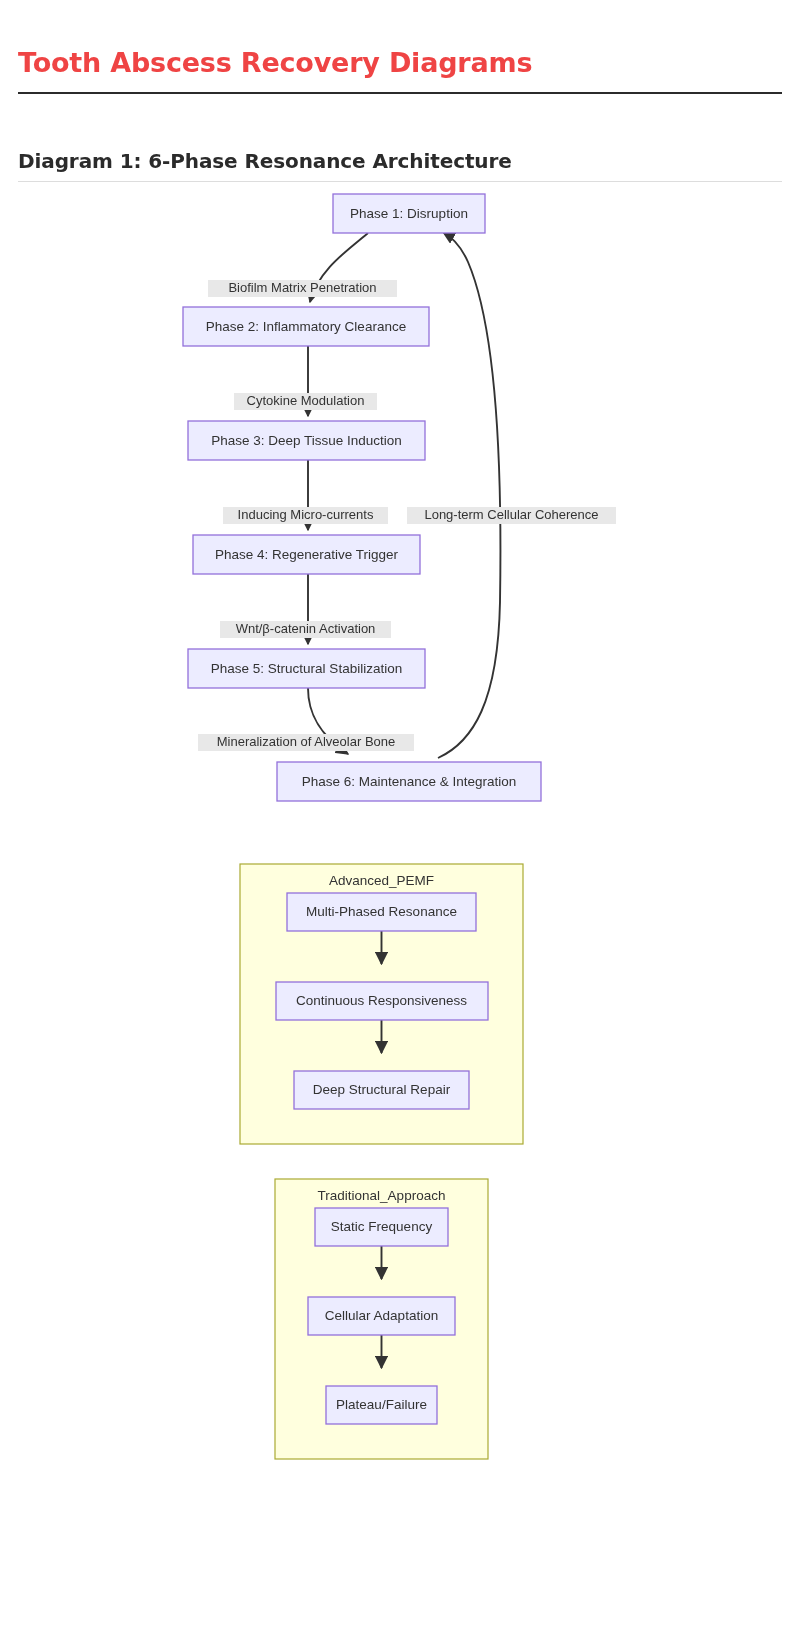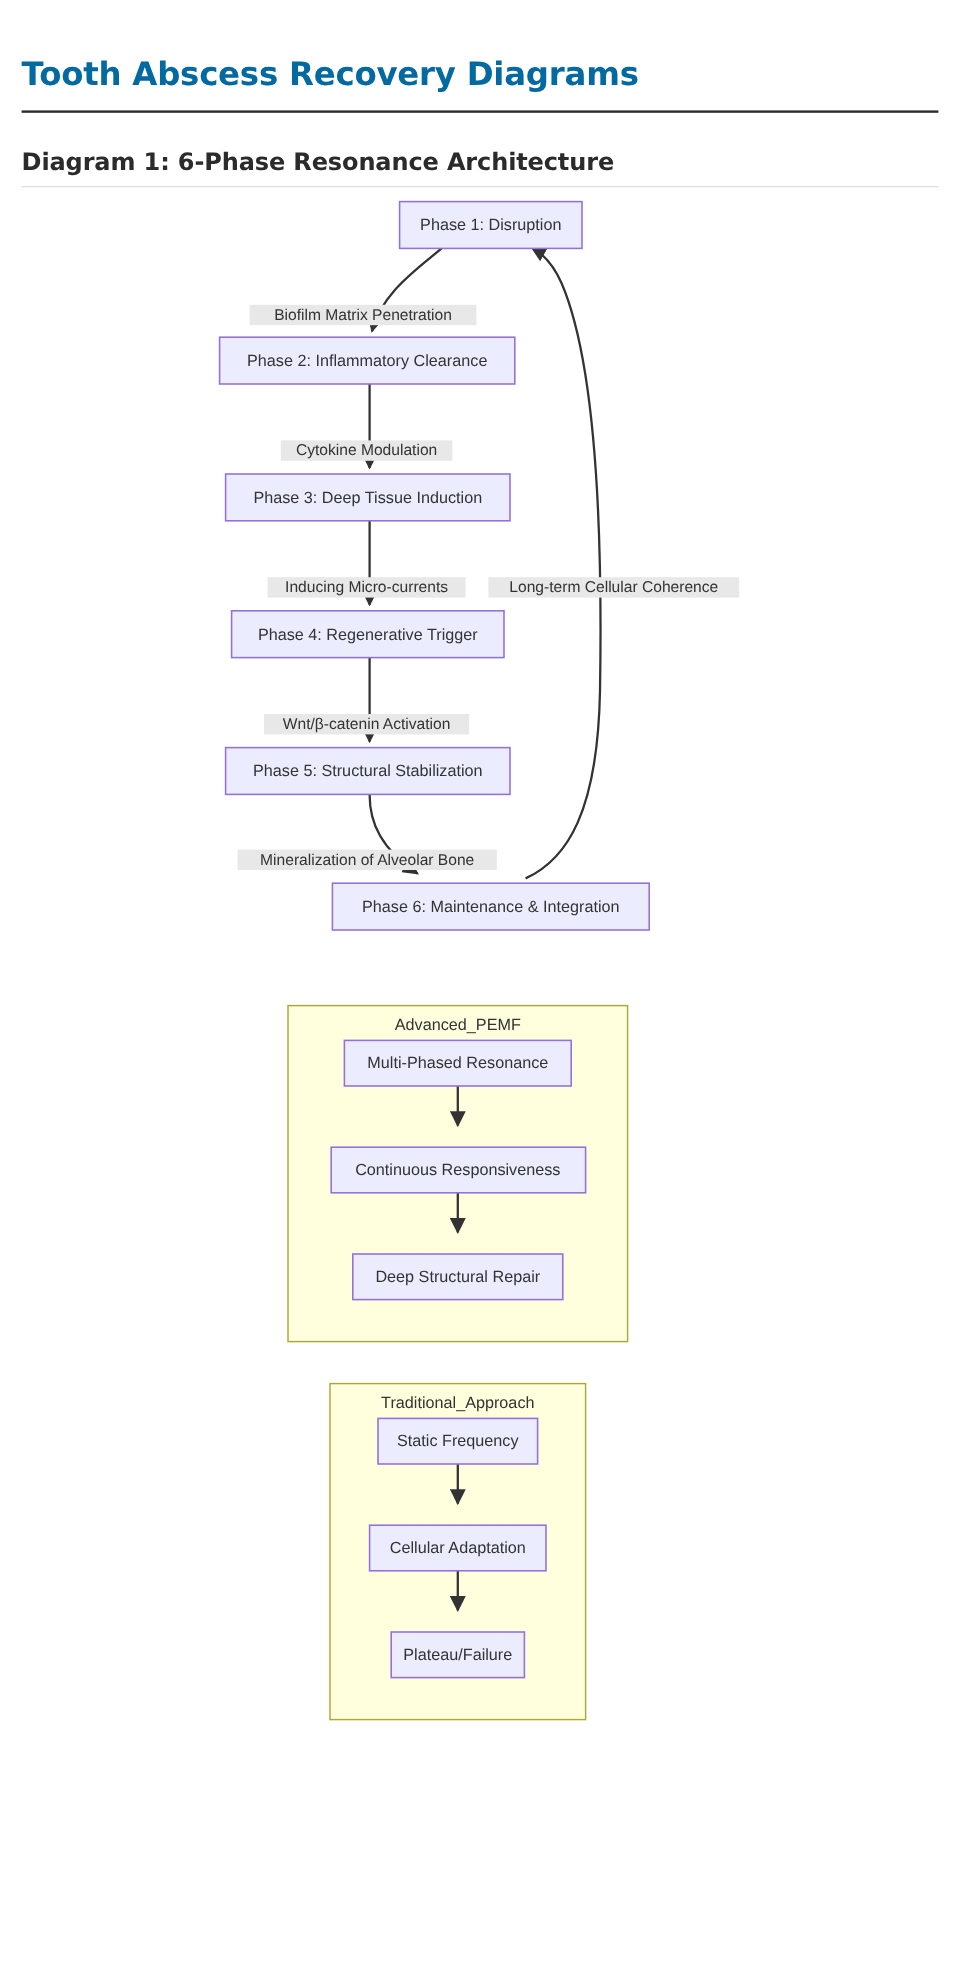--- a/index.html
+++ b/index.html
@@ -16,35 +16,35 @@
   .page {
     width: 800px;
     box-sizing: border-box;
     padding: 0 18px;
     position: relative;
   }
   h1.doc-title {
     font-family: "DejaVu Sans", sans-serif;
     font-size: 27px;
     font-weight: bold;
-    color: #0369a1;
+    color: #ef4444;
     letter-spacing: -0.2px;
     margin: 0;
     padding: 48px 0 14px 0;
     border-bottom: 2px solid #2b2b2b;
     line-height: 1.1;
   }
   h2.section-title {
     font-family: "DejaVu Sans", sans-serif;
     font-size: 20px;
     font-weight: bold;
     color: #2b2b2b;
     letter-spacing: -0.1px;
     margin: 0;
-    padding: 30px 0 9px 0;
+    padding: 56px 0 9px 0;
     border-bottom: 1px solid #dddddd;
     line-height: 1.1;
   }
   .diagram-wrap {
     width: 100%;
     overflow: visible;
   }
   svg { display: block; }
   .node-rect {
     fill: #ECECFF;

